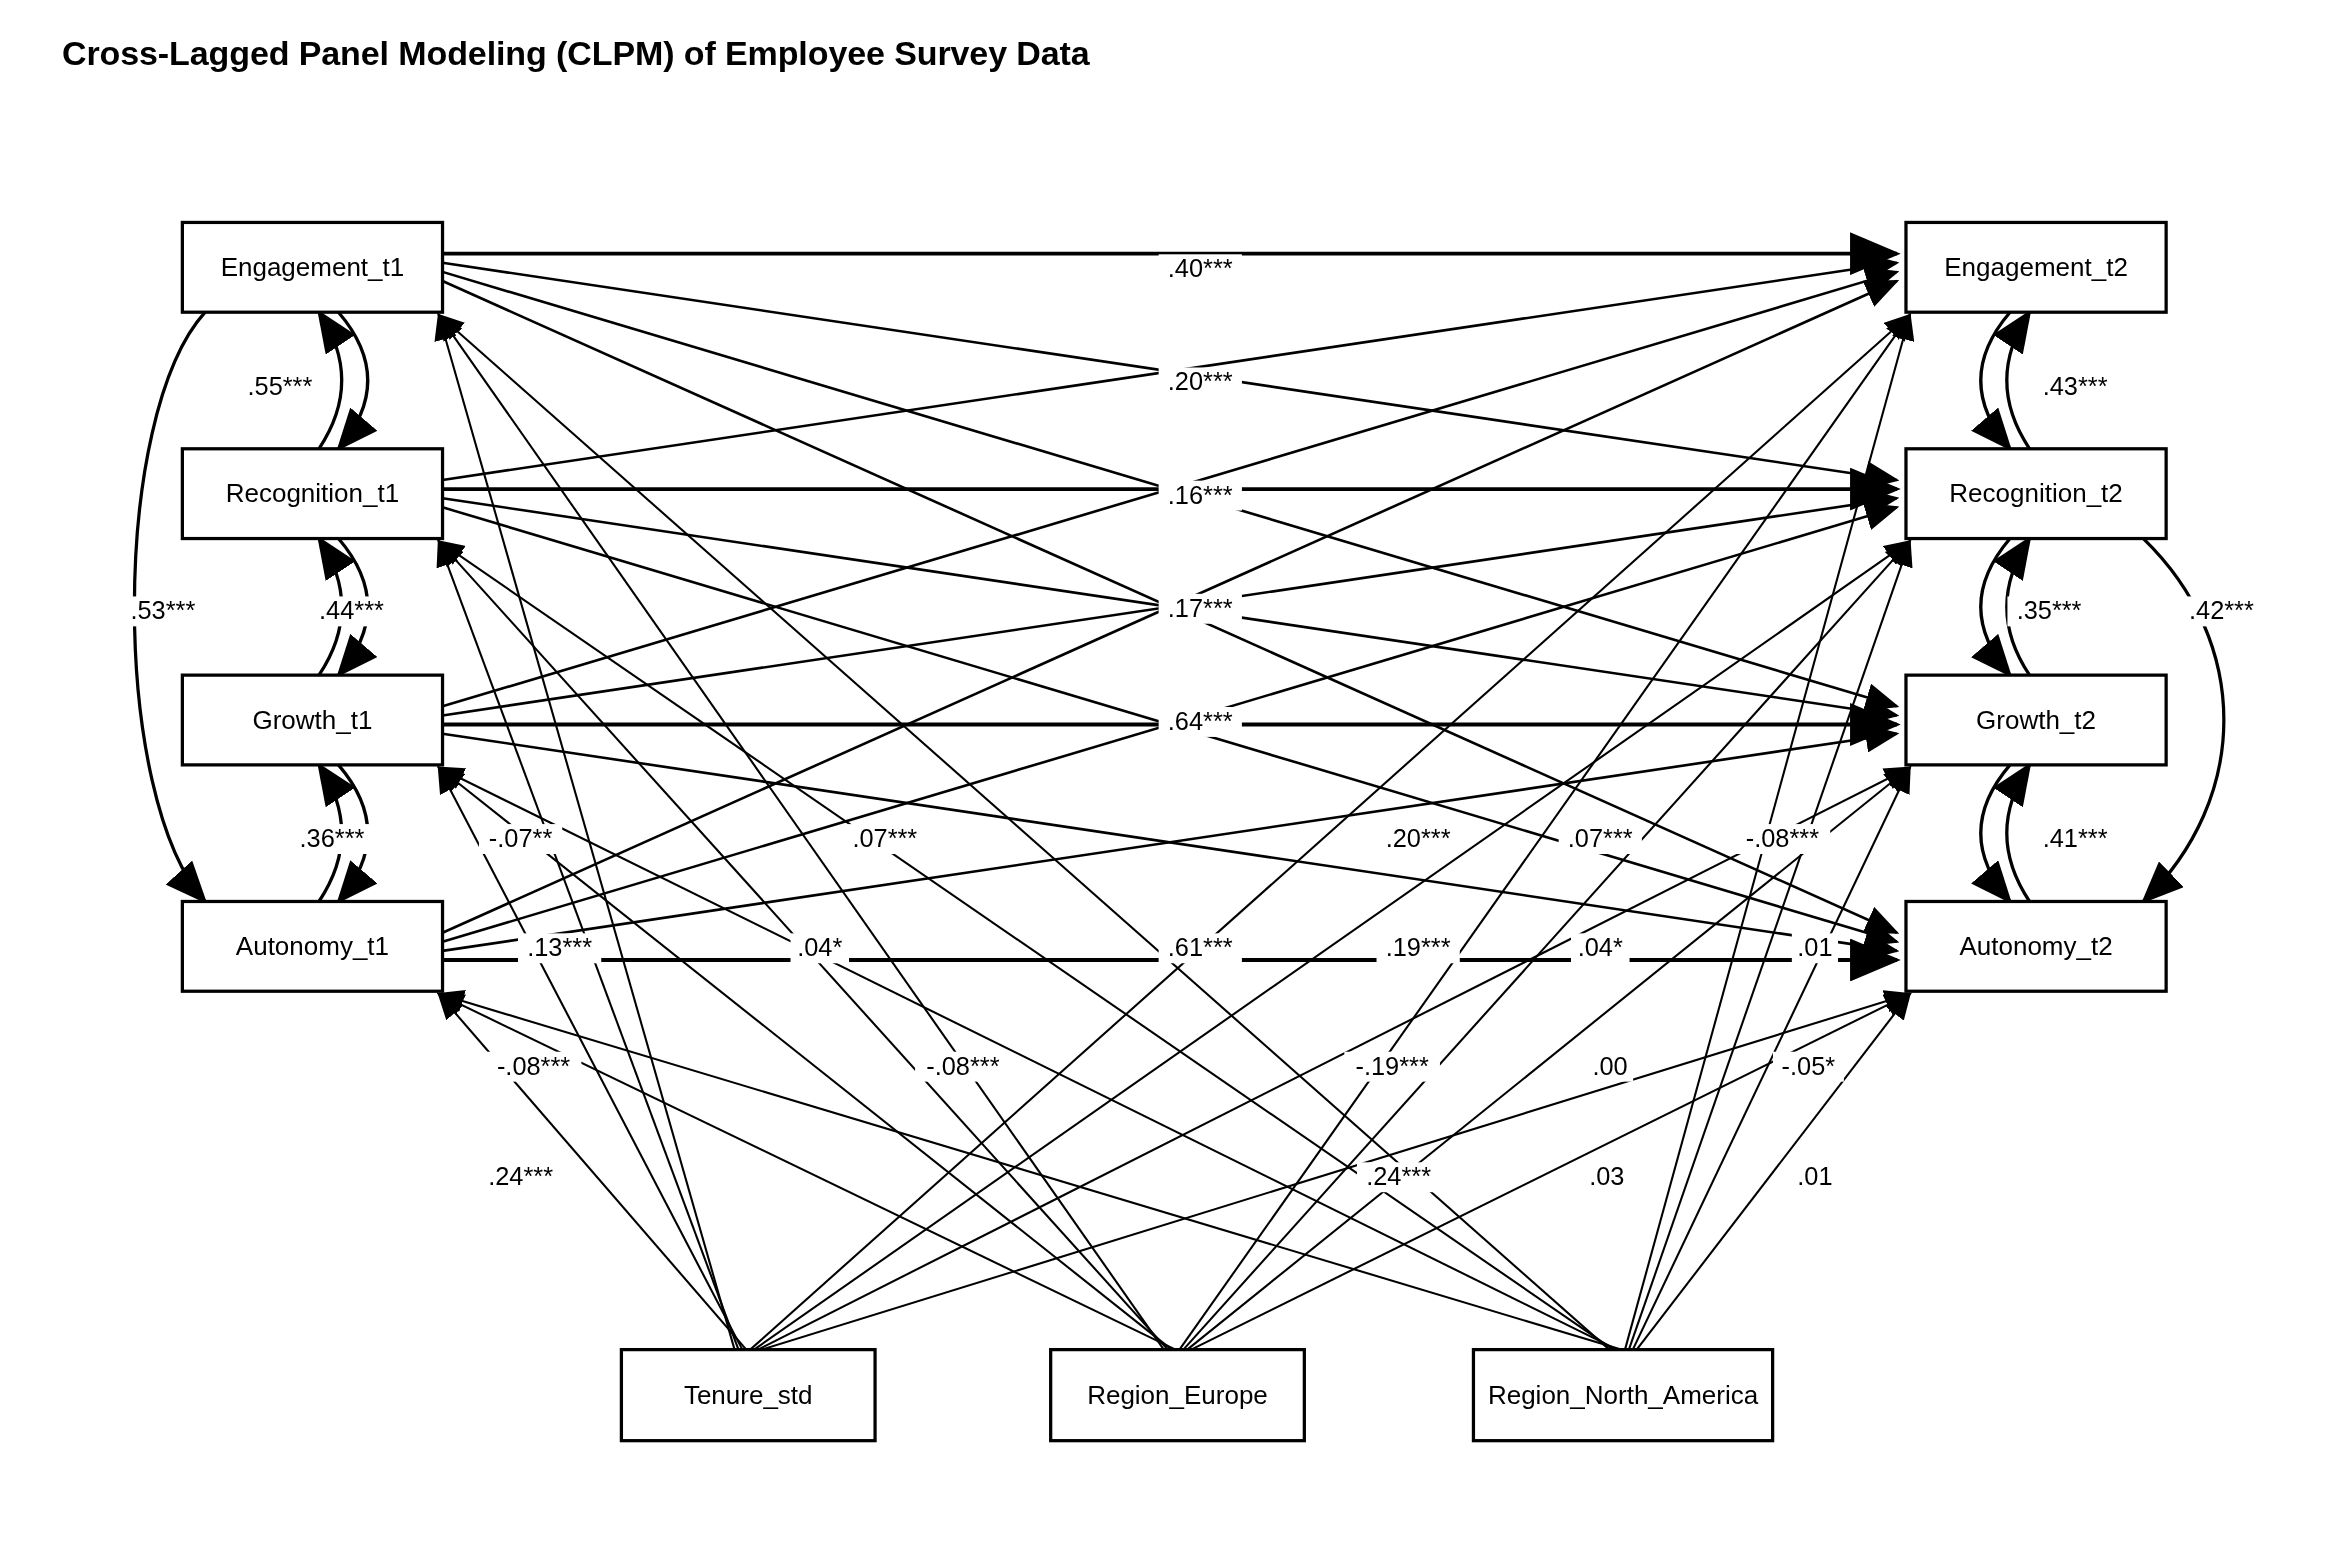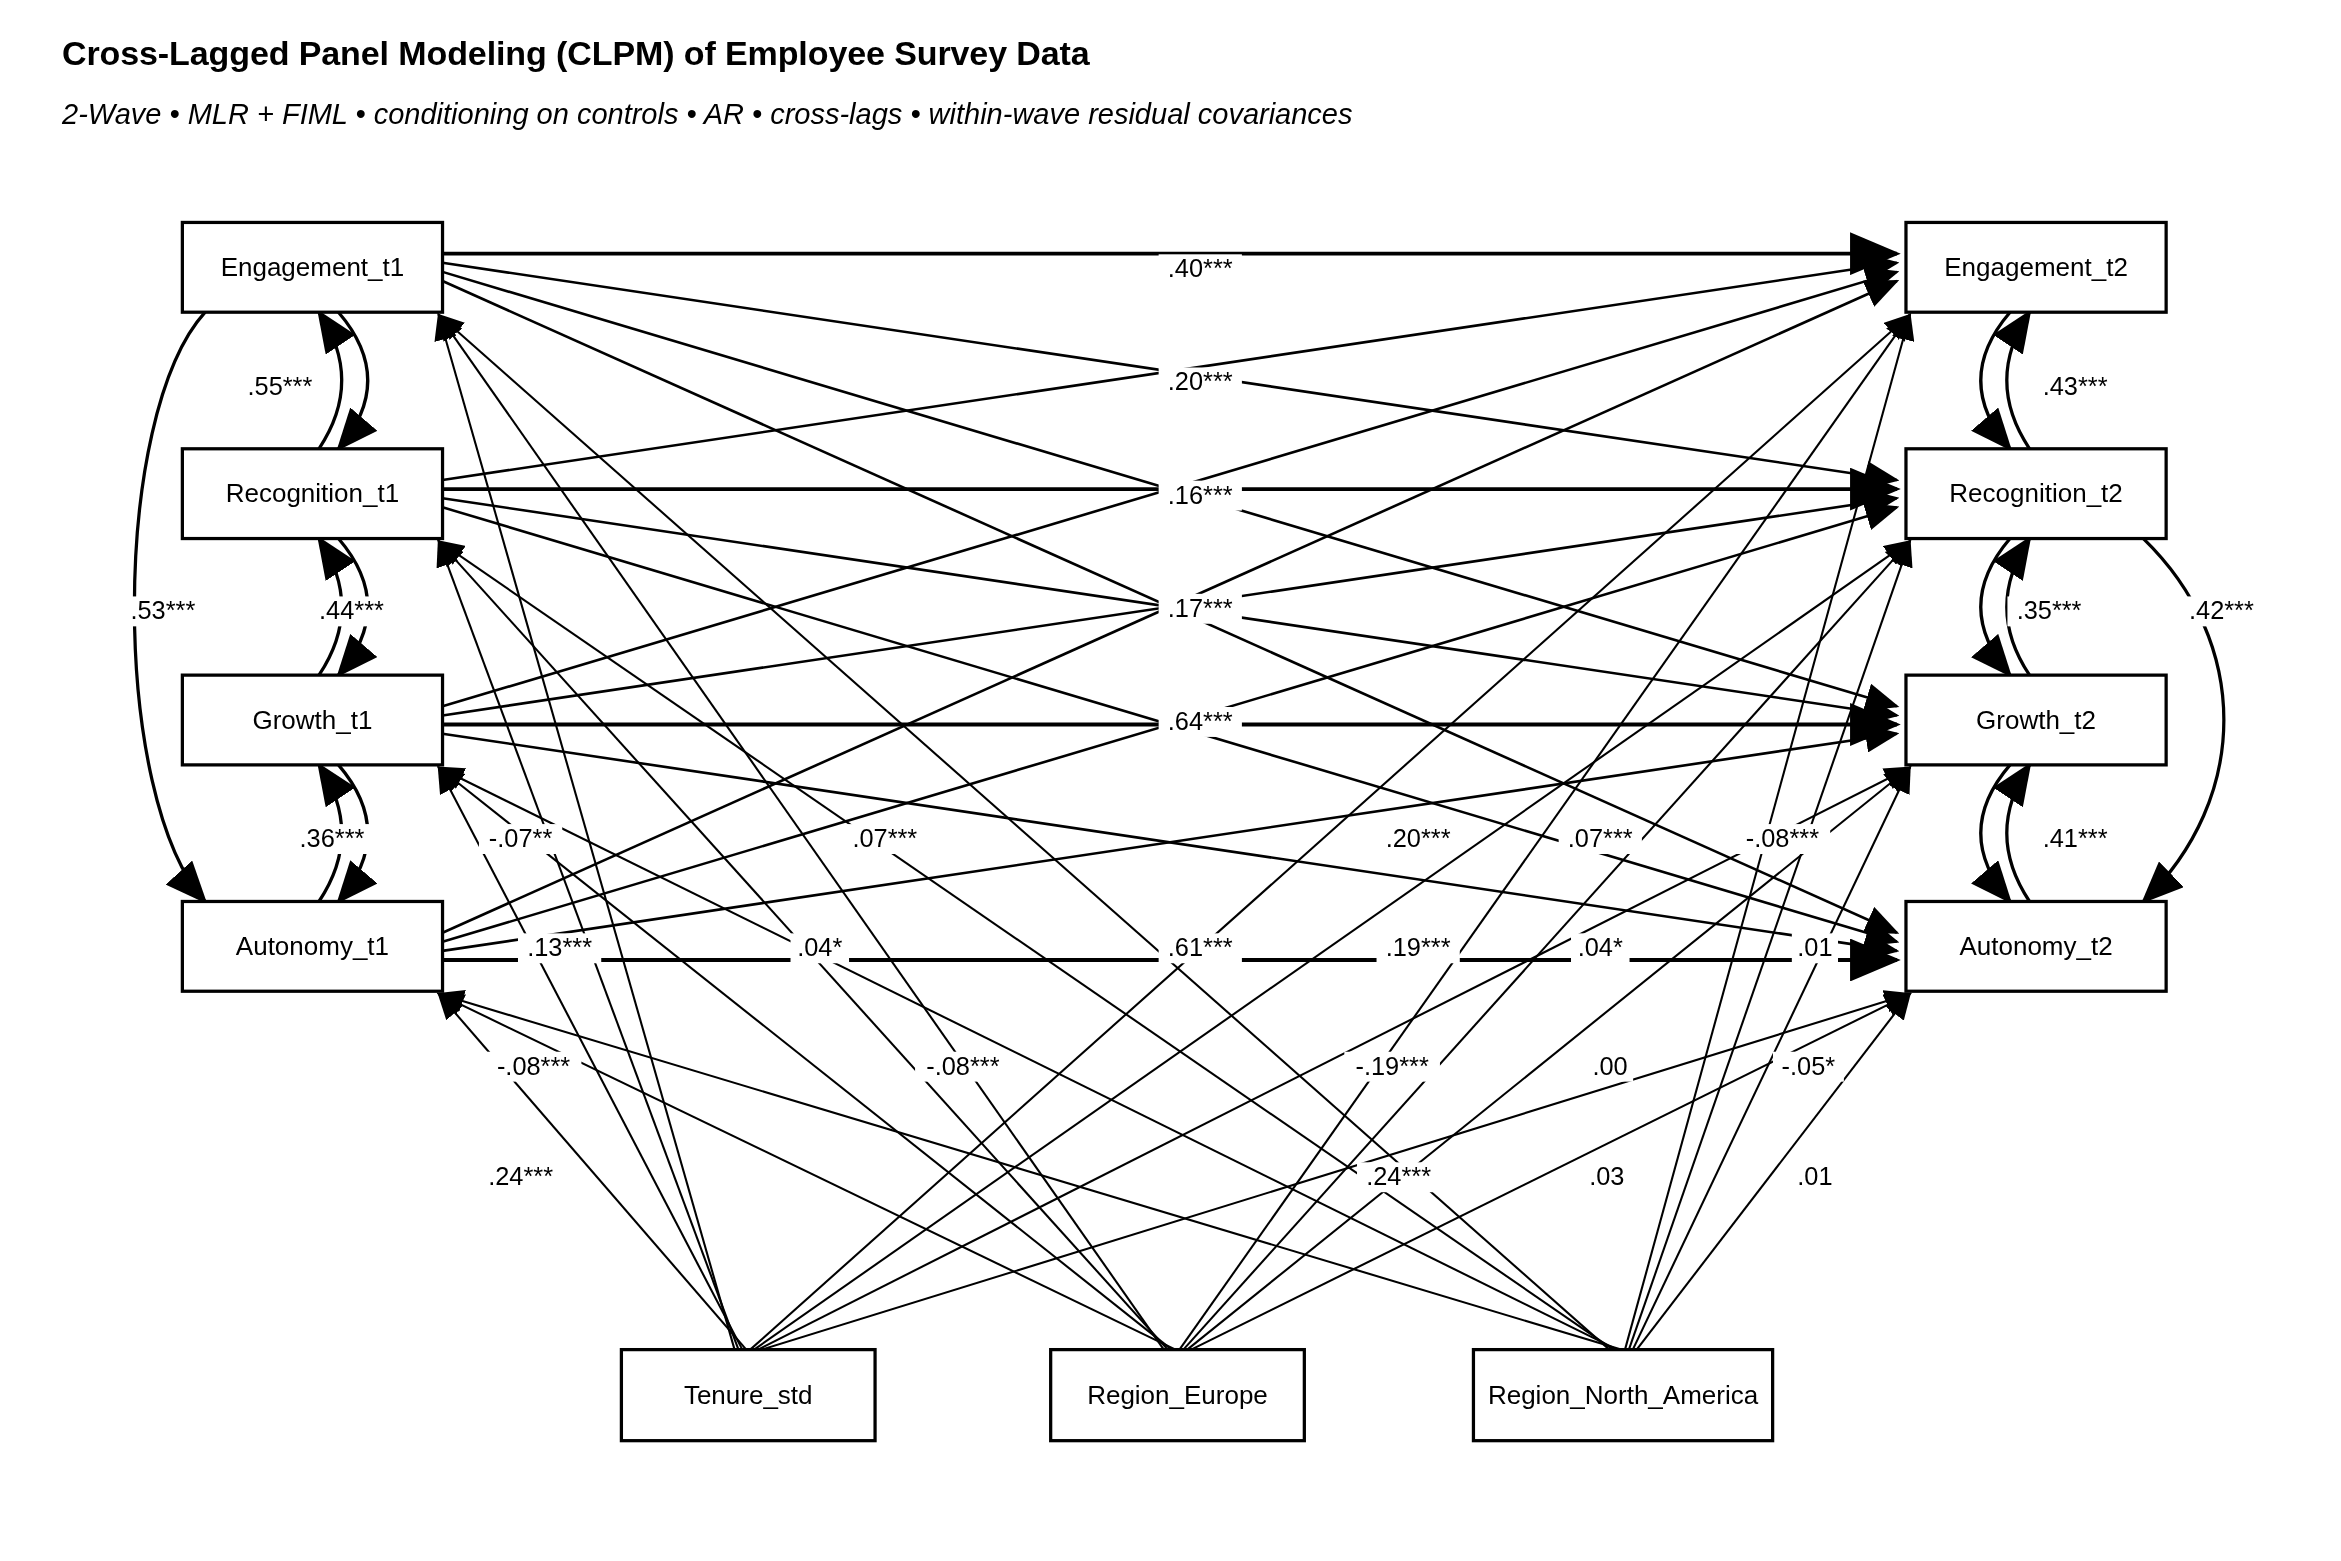--- a/index.html
+++ b/index.html
@@ -16,21 +16,20 @@
   .cov{fill:none;stroke:#000000;stroke-width:5;}
   .plabel{font-family:"Liberation Sans",sans-serif;font-size:39px;fill:#000;text-anchor:middle;dominant-baseline:middle;}
   .plabel-bg{fill:#ffffff;stroke:none;}
 </style>
 </head>
 <body>
 
 <div id="root">
 
   <div class="title">Cross-Lagged Panel Modeling (CLPM) of Employee Survey Data</div>
-  <div class="subtitle">2-Wave • MLR + FIML • conditioning on controls • AR • cross-lags • within-wave residual covariances</div>
 
   <svg id="diagram" viewBox="0 0 3600 2400" xmlns="http://www.w3.org/2000/svg">
     <defs>
       <marker id="ah" markerWidth="13" markerHeight="11" refX="12" refY="5.5" orient="auto" markerUnits="strokeWidth">
         <path d="M0,0 L13,5.5 L0,11 z" fill="#000"></path>
       </marker>
       <marker id="ahs" markerWidth="11" markerHeight="9" refX="10" refY="4.5" orient="auto" markerUnits="strokeWidth">
         <path d="M0,0 L11,4.5 L0,9 z" fill="#000"></path>
       </marker>
     </defs>

